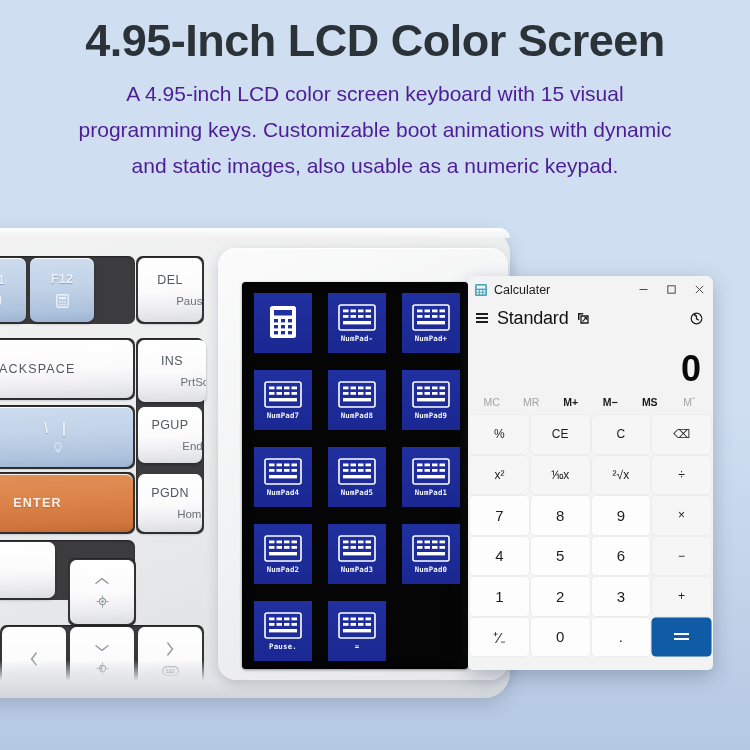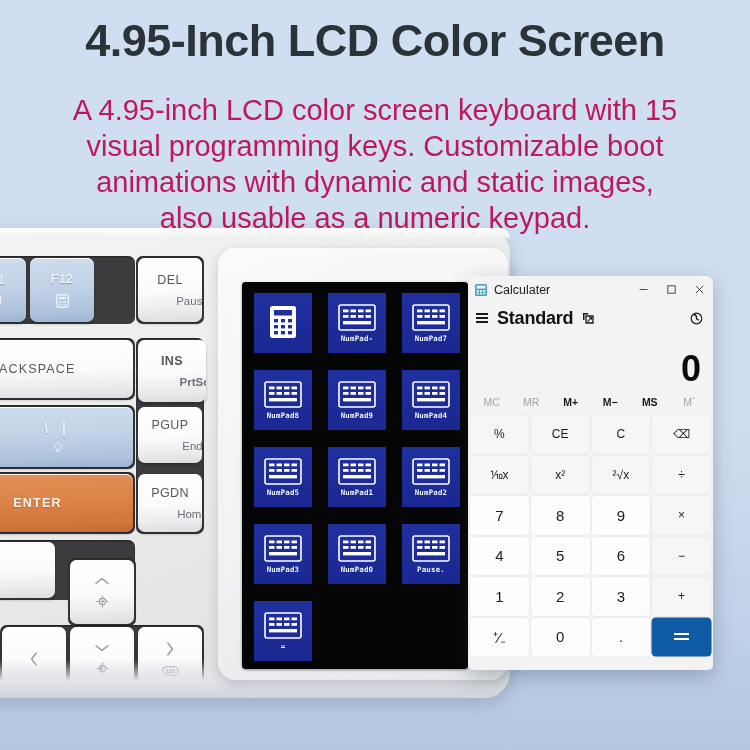--- a/index.html
+++ b/index.html
@@ -12,22 +12,22 @@
   .stage{position:absolute;inset:0;}
 
   
   .hero{position:absolute;left:0;top:0;width:750px;height:222px;text-align:center;}
   .hero-title{
     margin:0;padding-top:12px;
     font-size:45px;line-height:58px;font-weight:700;color:#2c3338;
     letter-spacing:-0.5px;
   }
   .hero-sub{
-    margin:16px auto;padding-top:6px;width:608px;
-    font-size:29px;line-height:36px;color:#be185d;font-weight:400;
+    margin:0 auto;padding-top:6px;width:608px;
+    font-size:21px;line-height:36px;color:#4c1d95;font-weight:400;
   }
 
   
   .kbd-body{
     position:absolute;left:-120px;top:228px;width:630px;height:470px;
     background:linear-gradient(160deg,#f4f4f5 0%,#eceded 40%,#e4e5e7 72%,#dcdee1 100%);
     border-radius:0 26px 26px 0;
     box-shadow:0 6px 18px rgba(60,70,90,.22);
   }
   .kbd-top-edge{
@@ -100,21 +100,21 @@
     overflow:hidden;
     font-size:12px;color:#1b1b1b;
   }
   .titlebar{height:27px;display:flex;align-items:center;padding:0 0 0 7px;background:#f3f3f3;}
   .app-ico{width:12px;height:12px;margin-right:7px;flex:0 0 auto;}
   .app-title{font-size:12.5px;color:#1c1c1c;flex:1 1 auto;}
   .wbtn{width:28px;height:27px;display:flex;align-items:center;justify-content:center;color:#4a4a4a;font-size:11px;}
   .modebar{height:30px;display:flex;align-items:center;padding:0 9px 0 8px;gap:8px;}
   .hamb{display:flex;flex-direction:column;gap:2.5px;margin-right:1px;}
   .hamb i{display:block;width:12px;height:1.6px;background:#1b1b1b;}
-  .modename{font-size:18px;font-weight:700;color:#121212;letter-spacing:-.2px;}
+  .modename{font-size:18px;font-weight:400;color:#121212;letter-spacing:-.2px;}
   .pin,.hist{color:#1b1b1b;display:flex;align-items:center;}
   .hist{margin-left:auto;}
   .display{height:58px;position:relative;}
   .dispval{position:absolute;right:12px;bottom:4px;font-size:36px;font-weight:600;color:#0a0a0a;line-height:36px;}
   .memrow{height:22px;display:flex;align-items:center;padding:0 4px;}
   .memrow div{flex:1;text-align:center;font-size:10.5px;}
   .mem-off{color:#a3a3a3;}
   .mem-on{color:#1b1b1b;font-weight:700;}
   .pad{padding:2px;display:grid;grid-template-columns:repeat(4,1fr);grid-auto-rows:38.5px;gap:2px;}
   .ckey{
@@ -179,21 +179,21 @@
 
   <div class="key white" style="left:138px;top:258px;width:64px;height:64px;">
     <span class="lab1">DEL</span>
     <span class="lab2">Pause</span>
   </div>
 
   <div class="key white" style="left:-68px;top:340px;width:201px;height:58px;">
     <span class="lab1" style="letter-spacing:1.2px;">BACKSPACE</span>
   </div>
 
-  <div class="key white" style="left:138px;top:340px;width:68px;height:62px;font-weight:bold;">
+  <div class="key white" style="left:138px;top:340px;width:68px;height:62px;">
     <span class="lab1">INS</span>
     <span class="lab2">PrtSc</span>
   </div>
 
   <div class="key blue" style="left:-14px;top:407px;width:0px;height:0px;"></div>
 
   <div class="key blue" style="left:-18px;top:407px;width:151px;height:60px;">
     <span class="lab1" style="font-size:14px;letter-spacing:5px;">\ |</span>
     <span class="glyph" style="margin-top:7px;">
       <svg width="10" height="12" viewBox="0 0 10 12">
@@ -322,20 +322,39 @@
                 <rect x="12.5" y="11" width="5.5" height="2.8"></rect>
                 <rect x="20" y="11" width="5.5" height="2.8"></rect>
                 <rect x="27.5" y="11" width="5.5" height="2.8"></rect>
                 <rect x="5" y="17" width="28" height="3.4"></rect>
               </g>
             </svg>
         </span>
         <span class="tlabel">NumPad-</span>
       </div>
 
+      <div class="tile">
+        <span class="tglyph">
+          <svg width="38" height="27" viewBox="0 0 38 27">
+              <rect x="1" y="1" width="36" height="25" rx="2" fill="none" stroke="#ffffff" stroke-width="1.6"></rect>
+              <g fill="#ffffff">
+                <rect x="5" y="5.5" width="5.5" height="2.8"></rect>
+                <rect x="12.5" y="5.5" width="5.5" height="2.8"></rect>
+                <rect x="20" y="5.5" width="5.5" height="2.8"></rect>
+                <rect x="27.5" y="5.5" width="5.5" height="2.8"></rect>
+                <rect x="5" y="11" width="5.5" height="2.8"></rect>
+                <rect x="12.5" y="11" width="5.5" height="2.8"></rect>
+                <rect x="20" y="11" width="5.5" height="2.8"></rect>
+                <rect x="27.5" y="11" width="5.5" height="2.8"></rect>
+                <rect x="5" y="17" width="28" height="3.4"></rect>
+              </g>
+            </svg>
+        </span>
+        <span class="tlabel">NumPad+</span>
+      </div>
 
       <div class="tile">
         <span class="tglyph">
           <svg width="38" height="27" viewBox="0 0 38 27">
               <rect x="1" y="1" width="36" height="25" rx="2" fill="none" stroke="#ffffff" stroke-width="1.6"></rect>
               <g fill="#ffffff">
                 <rect x="5" y="5.5" width="5.5" height="2.8"></rect>
                 <rect x="12.5" y="5.5" width="5.5" height="2.8"></rect>
                 <rect x="20" y="5.5" width="5.5" height="2.8"></rect>
                 <rect x="27.5" y="5.5" width="5.5" height="2.8"></rect>
@@ -626,22 +645,22 @@
       <div class="mem-on">MS</div>
       <div class="mem-off">Mˇ</div>
     </div>
 
     <div class="pad">
       <div class="ckey fn">%</div>
       <div class="ckey fn">CE</div>
       <div class="ckey fn">C</div>
       <div class="ckey fn">⌫</div>
 
+      <div class="ckey fn">x²</div>
       <div class="ckey fn">⅒x</div>
-      <div class="ckey fn">x²</div>
       <div class="ckey fn">²√x</div>
       <div class="ckey fn">÷</div>
 
       <div class="ckey num">7</div>
       <div class="ckey num">8</div>
       <div class="ckey num">9</div>
       <div class="ckey fn">×</div>
 
       <div class="ckey num">4</div>
       <div class="ckey num">5</div>

